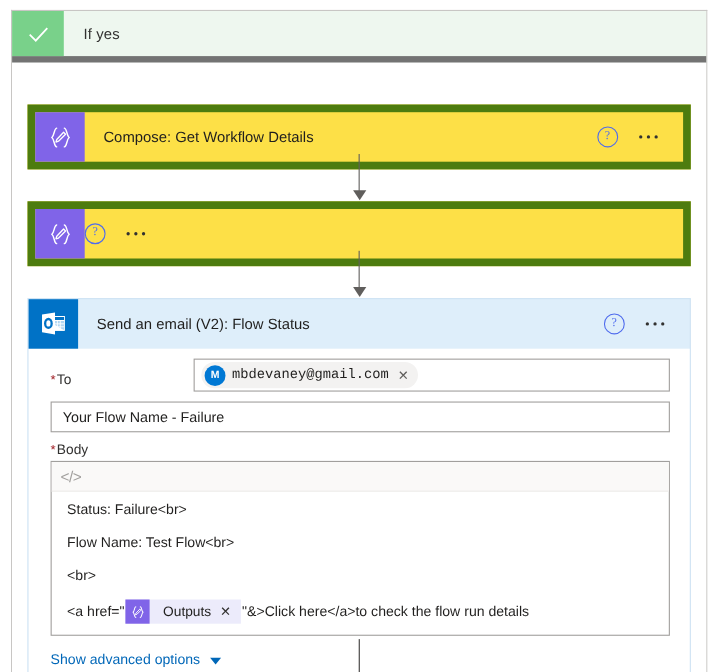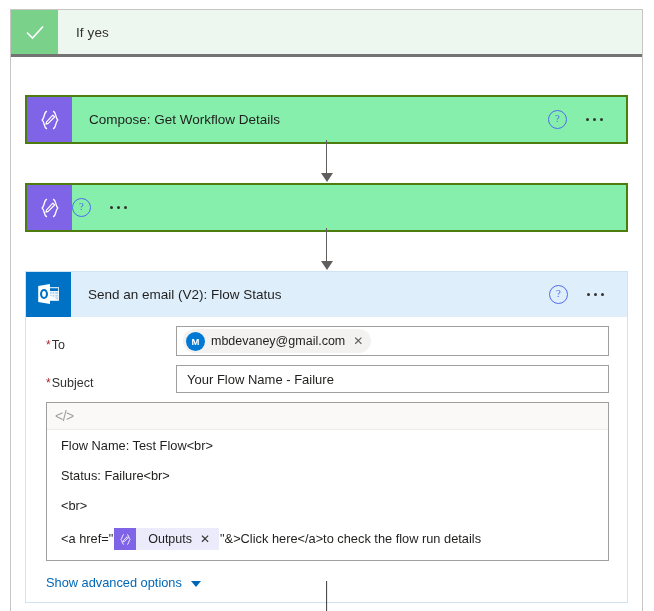--- a/index.html
+++ b/index.html
@@ -29,21 +29,21 @@
     box-sizing: border-box;
     background: #ffffff;
   }
 
   
   .scope-header {
     height: 47px;
     background: #eef7ef;
     display: flex;
     align-items: stretch;
-    border-bottom: 3px solid #737373;
+    border-bottom: 6px solid #737373;
     box-sizing: border-box;
   }
   .scope-check {
     width: 47px;
     background: #79d18a;
     display: flex;
     align-items: center;
     justify-content: center;
     flex: 0 0 47px;
   }
@@ -65,22 +65,22 @@
     height: 554px;
     box-sizing: border-box;
   }
 
   
   .card {
     position: absolute;
     left: 14px;
     width: 603px;
     box-sizing: border-box;
-    border: 2px solid #4d7c0f;
-    background: #86efac;
+    border: 7px solid #4d7c0f;
+    background: #fde047;
   }
   .card.email {
     border: 1px solid #cfe3f3;
     background: #deeefa;
   }
   .card-head {
     height: 45px;
     display: flex;
     align-items: center;
     box-sizing: border-box;
@@ -217,21 +217,21 @@
     border-radius: 50%;
     background: #0078d4;
     color: #ffffff;
     font-size: 9.5px;
     display: flex;
     align-items: center;
     justify-content: center;
     font-weight: bold;
     flex: 0 0 19px;
   }
-  .chip-text { font-size: 12.5px; color: #201f1e; }
+  .chip-text { font-size: 12.5px; color: #201f1e; font-family: Liberation Mono, monospace; }
   .chip-x {
     color: #605e5c;
     font-size: 12px;
     cursor: pointer;
     padding: 0 5px 0 2px;
     line-height: 1;
   }
 
   
   .body-label {
@@ -432,35 +432,35 @@
               <span class="person-chip">
                 <span class="avatar">M</span>
                 <span class="chip-text">mbdevaney@gmail.com</span>
                 <span class="chip-x">✕</span>
               </span>
             </div>
           </div>
         </div>
 
         <div class="field-row">
-          <div class="field-label">
-            <span class="req">*</span><span>Subject</span>
-          </div>
           <div class="field-ctrl">
             <div class="input-box subject" placeholder="Specify the subject of the mail">Your Flow Name -  Failure</div>
           </div>
         </div>
 
+        <div class="body-label">
+          <span class="req">*</span><span>Body</span>
+        </div>
         <div class="editor">
           <div class="editor-toolbar">
             <span class="code-icon">&lt;/&gt;</span>
           </div>
           <div class="editor-body">
+            <div class="editor-line">Status: Failure&lt;br&gt;</div>
             <div class="editor-line">Flow Name: Test Flow&lt;br&gt;</div>
-            <div class="editor-line">Status: Failure&lt;br&gt;</div>
             <div class="editor-line">&lt;br&gt;</div>
             <div class="editor-line tokline">
               <span>&lt;a href="</span>
               <span class="token">
                 <span class="token-icon">
                   <svg width="15" height="15" viewBox="0 0 26 26" aria-hidden="true">
                     <path d="M9.5 4.5 C7 5 7.6 11 5.2 13 C7.6 15 7 21 9.5 21.5" fill="none" stroke="#ffffff" stroke-width="1.6" stroke-linecap="round"></path>
                     <path d="M16.5 4.5 C19 5 18.4 11 20.8 13 C18.4 15 19 21 16.5 21.5" fill="none" stroke="#ffffff" stroke-width="1.6" stroke-linecap="round"></path>
                     <path d="M15.8 8.2 L17.6 10 L11.2 16.4 L8.9 17.1 L9.6 14.8 Z" fill="none" stroke="#ffffff" stroke-width="1.5" stroke-linejoin="round"></path>
                   </svg>

